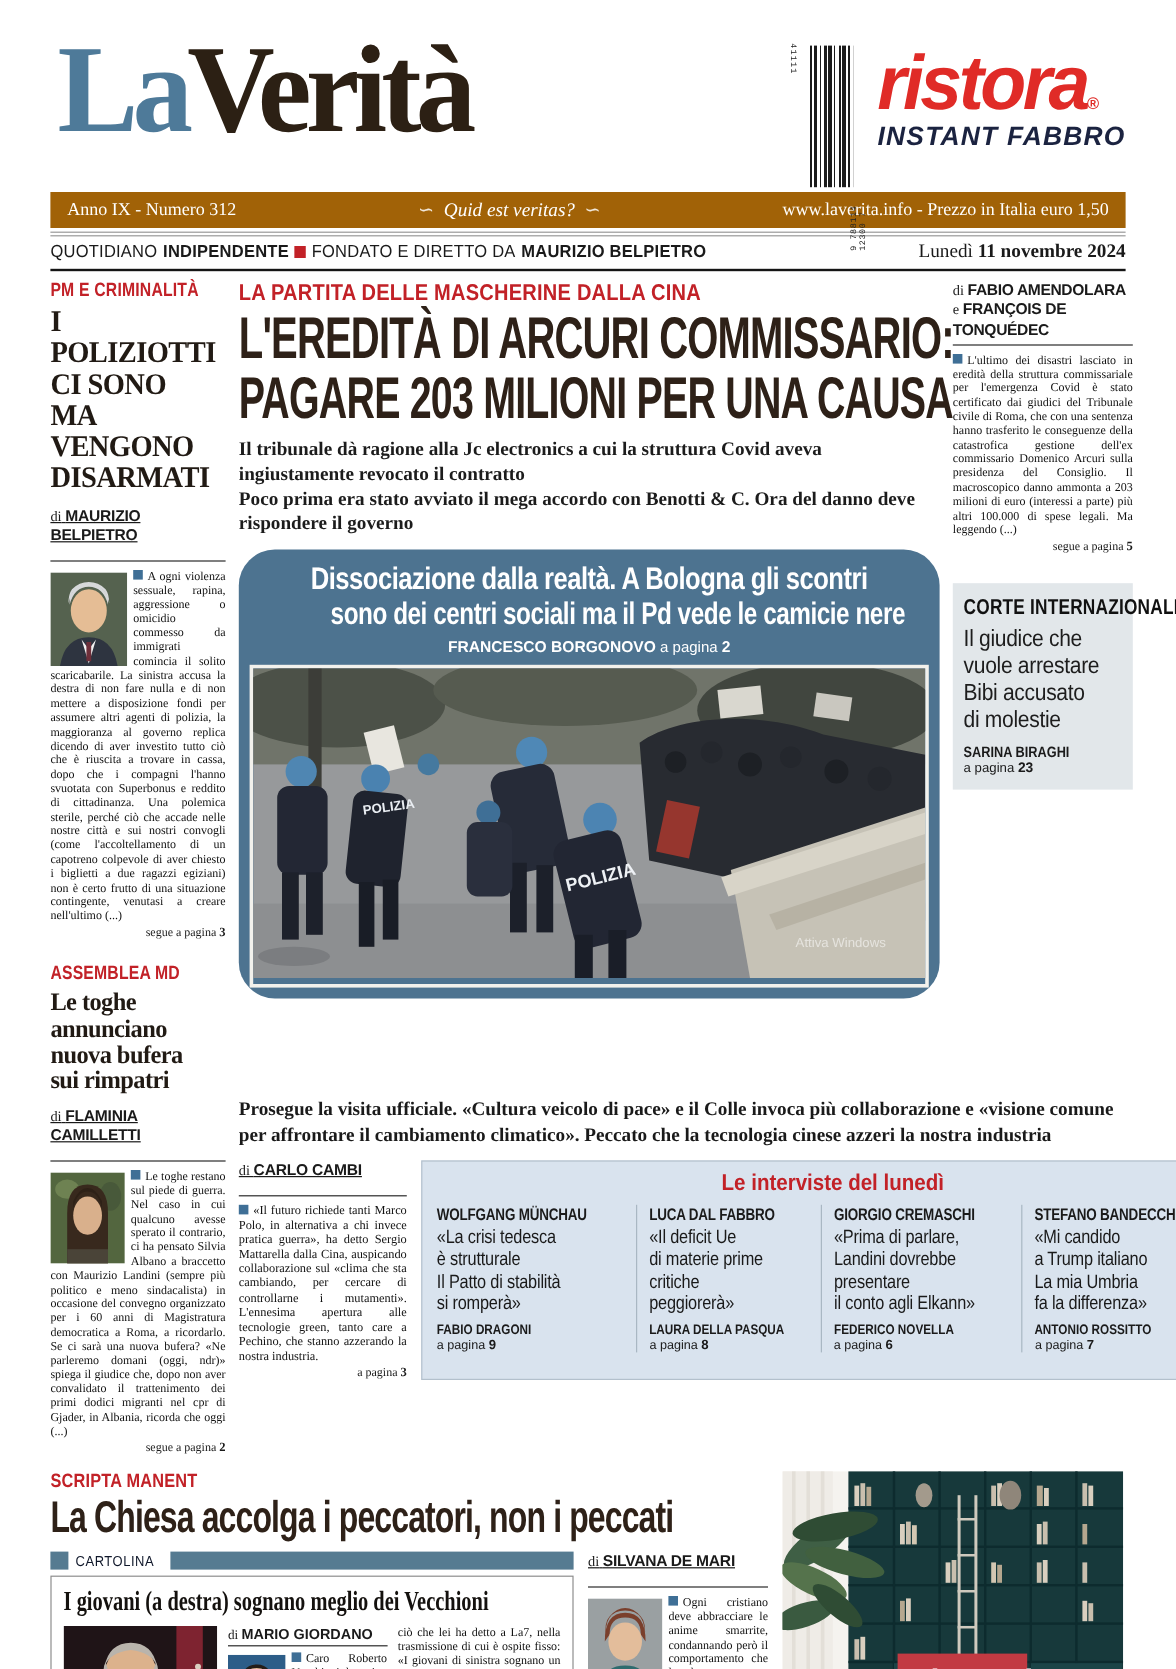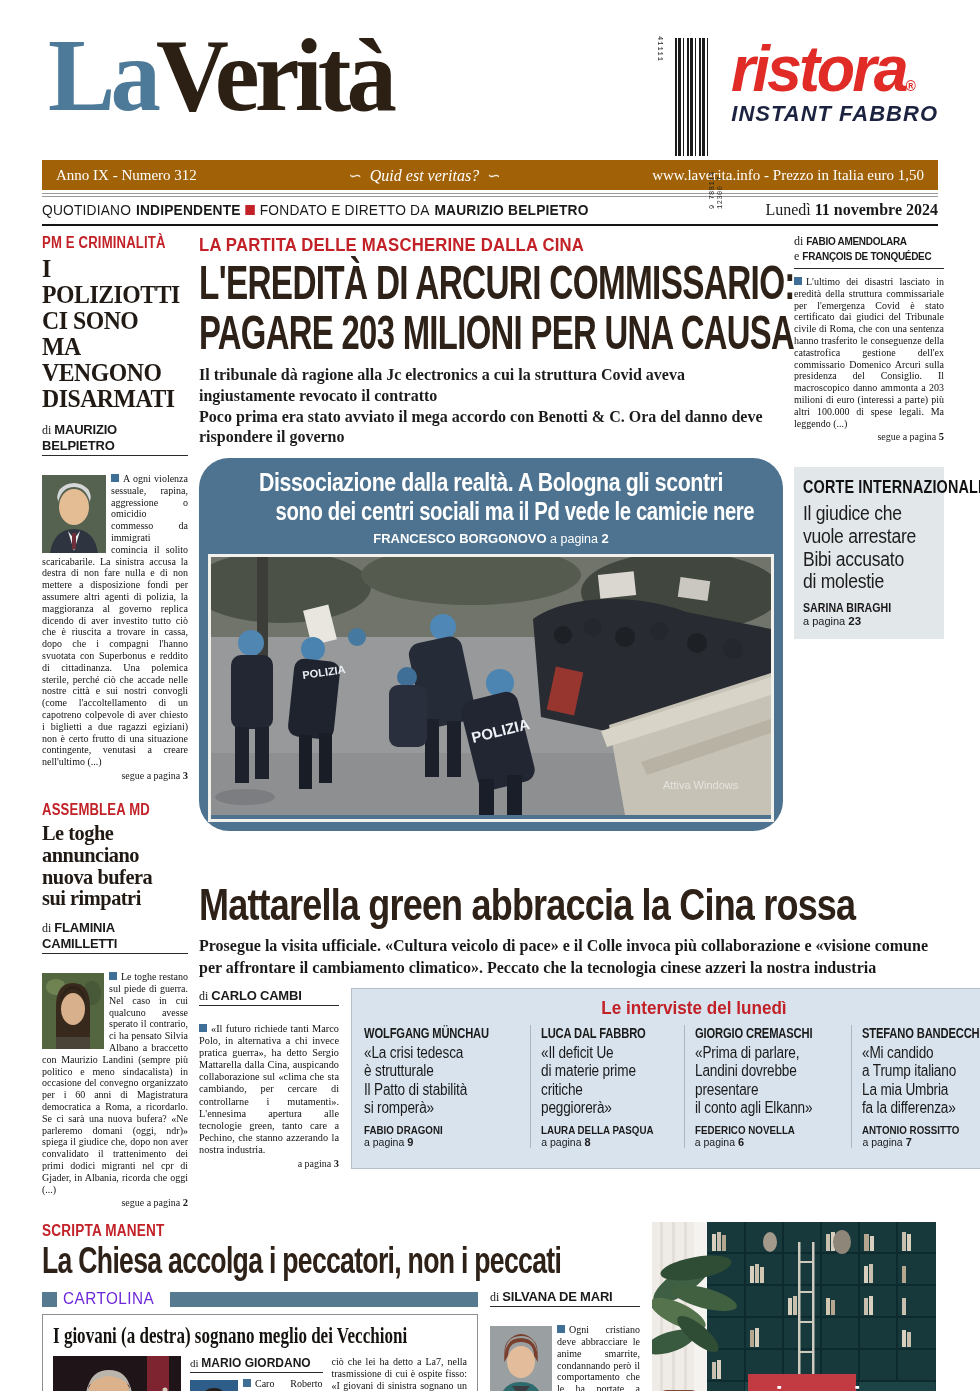--- a/index.html
+++ b/index.html
@@ -46,21 +46,21 @@
   .col-center { grid-area:center; }
   .col-right { grid-area:right; }
   .matta { grid-area:matta; margin-top:12px; }
 
   .kicker { color:#c22127; font-family:"Liberation Sans",sans-serif; font-weight:700; font-size:16px; letter-spacing:.2px; }
   .kicker-lg { font-size:19px; }
   .black-kicker { color:#111; }
 
   .lhead { font-size:25px; font-weight:700; line-height:1.04; color:#211a14; margin:4px 0 10px; letter-spacing:-.5px; }
   .lhead2 { font-weight:600; font-size:21px; }
-  .byline { font-size:12px; border-bottom:1.5px solid #2b2b2b; padding-bottom:1px; margin-bottom:17px; }
+  .byline { font-size:12px; border-bottom:1.5px solid #2b2b2b; padding-bottom:13px; margin-bottom:7px;text-decoration:underline; }
   .byline .nm { font-family:"Liberation Sans",sans-serif; font-weight:700; font-size:13px; letter-spacing:-.2px; }
   .body-txt { font-size:10px; line-height:1.18; text-align:justify; color:#111; }
   .body-txt .lead-sq { display:inline-block; width:8px; height:8px; background:#3f6f96; margin-right:4px; }
   .segue { text-align:right; font-size:10px; margin-top:2px; }
   .segue b { font-size:10.5px; }
   .float-ph { float:left; margin:2px 5px 2px 0; }
 
   .art2 { margin-top:20px; }
 
   
@@ -68,21 +68,21 @@
   .main-sub { font-size:16px; font-weight:600; line-height:1.3; margin-top:7px; color:#1c1c1c; }
 
   .bluebox { background:#4d7390; padding:10px 9px 9px; margin-top:10px;border-radius:30px; }
   .bb-line { text-align:center; color:#fff; font-family:"Liberation Sans",sans-serif; font-weight:800; font-size:26px; line-height:1.12; letter-spacing:-.5px; }
   .bb-author { text-align:center; color:#fff; font-family:"Liberation Sans",sans-serif; font-size:12.5px; margin:5px 0 8px; }
   .bb-author b { font-size:13px; }
   .photo-frame { border:3px solid #f2f1ec; }
 
   
   .r-byline { font-size:12px; border-bottom:1.5px solid #2b2b2b; padding-bottom:4px; margin-bottom:7px; line-height:1.25; }
-  .r-byline .nm { font-family:"Liberation Sans",sans-serif; font-weight:700; font-size:10px; letter-spacing:-.3px; }
+  .r-byline .nm { font-family:"Liberation Sans",sans-serif; font-weight:700; font-size:13px; letter-spacing:-.3px; }
   .cortebox { margin-top:25px; background:#e2e7ea; padding:10px 9px 12px; }
   .corte-h { font-family:"Liberation Sans",sans-serif; font-weight:400; font-size:19.5px; line-height:1.16; color:#1d1d1d; margin:4px 0 8px; letter-spacing:-.3px; }
   .corte-a { font-family:"Liberation Sans",sans-serif; font-weight:700; font-size:12.5px; }
   .corte-p { font-family:"Liberation Sans",sans-serif; font-size:11px; }
   .corte-p b { font-size:11.5px; }
 
   
   .matta-h { color:#2e2118; font-family:"Liberation Sans",sans-serif; font-weight:800; font-size:45px; letter-spacing:-1px; line-height:1; }
   .matta-sub { font-size:16px; font-weight:600; line-height:1.32; margin:8px 0 10px; max-width:740px; }
   .matta-row { display:grid; grid-template-columns:140px 1fr; gap:12px; }
@@ -97,21 +97,21 @@
   .int-auth { font-family:"Liberation Sans",sans-serif; font-weight:700; font-size:11.5px; }
   .int-pag { font-family:"Liberation Sans",sans-serif; font-size:10.5px; }
   .int-pag b { font-size:11px; }
 
   
   .bottom { display:grid; grid-template-columns:598px 284px; gap:12px; padding:14px 42px 0; }
   .bot-h { color:#2e2118; font-family:"Liberation Sans",sans-serif; font-weight:800; font-size:37px; letter-spacing:-1px; line-height:1.05; margin:2px 0 8px; }
   .bot-row { display:grid; grid-template-columns:436px 150px; gap:12px; }
   .cart-label { display:flex; align-items:center; gap:6px; }
   .cart-sq { width:15px; height:15px; background:#567b91; }
-  .cart-txt { color:#6d28d9; font-family:"Liberation Sans",sans-serif; font-size:17px; letter-spacing:.5px; }
+  .cart-txt { color:#0f172a; font-family:"Liberation Sans",sans-serif; font-size:12px; letter-spacing:.5px; }
   .cart-bar { flex:1; height:15px; background:#567b91; }
   .cartbox { border:1.5px solid #8e8e8e; margin-top:5px; padding:8px 10px 9px; }
   .cart-h { font-size:23px; font-weight:600; color:#14110e; margin-bottom:7px; }
   .cart-cols { display:flex; gap:9px; }
   .cart-c1 { width:128px; }
   .cart-c2 { width:133px; }
   .cart-c3 { width:136px; }
   .demari { }
   .ad-box { }
 
@@ -283,21 +283,20 @@
       <div class="corte-h pre"><span class="cxm" style="transform:scaleX(.9)">Il giudice che
 vuole arrestare
 Bibi accusato
 di molestie</span></div>
       <div class="corte-a"><span class="cx" style="transform:scaleX(.85)">SARINA BIRAGHI</span></div>
       <div class="corte-p"><span>a pagina</span> <b>23</b></div>
     </div>
   </aside>
 
   <section class="matta">
-    <h2 class="matta-h"><span class="cx" style="transform:scaleX(.8)">Mattarella green abbraccia la Cina rossa</span></h2>
     <div class="matta-sub">Prosegue la visita ufficiale. «Cultura veicolo di pace» e il Colle invoca più collaborazione e «visione comune per affrontare il cambiamento climatico». Peccato che la tecnologia cinese azzeri la nostra industria</div>
     <div class="matta-row">
       <div>
         <div class="byline"><span>di</span> <span class="nm">CARLO CAMBI</span></div>
         <p class="body-txt" style="font-size:10.3px"><span class="lead-sq"></span><span>«Il futuro richiede tanti Marco Polo, in alternativa a chi invece pratica guerra», ha detto Sergio Mattarella dalla Cina, auspicando collaborazione sul «clima che sta cambiando, per cercare di controllarne i mutamenti». L'ennesima apertura alle tecnologie green, tanto care a Pechino, che stanno azzerando la nostra industria.</span></p>
         <div class="segue"><span>a pagina</span> <b>3</b></div>
       </div>
       <div class="intbox">
         <div class="int-title"><span class="cxc" style="transform:scaleX(.9)">Le interviste del lunedì</span></div>
         <div class="int-grid">

